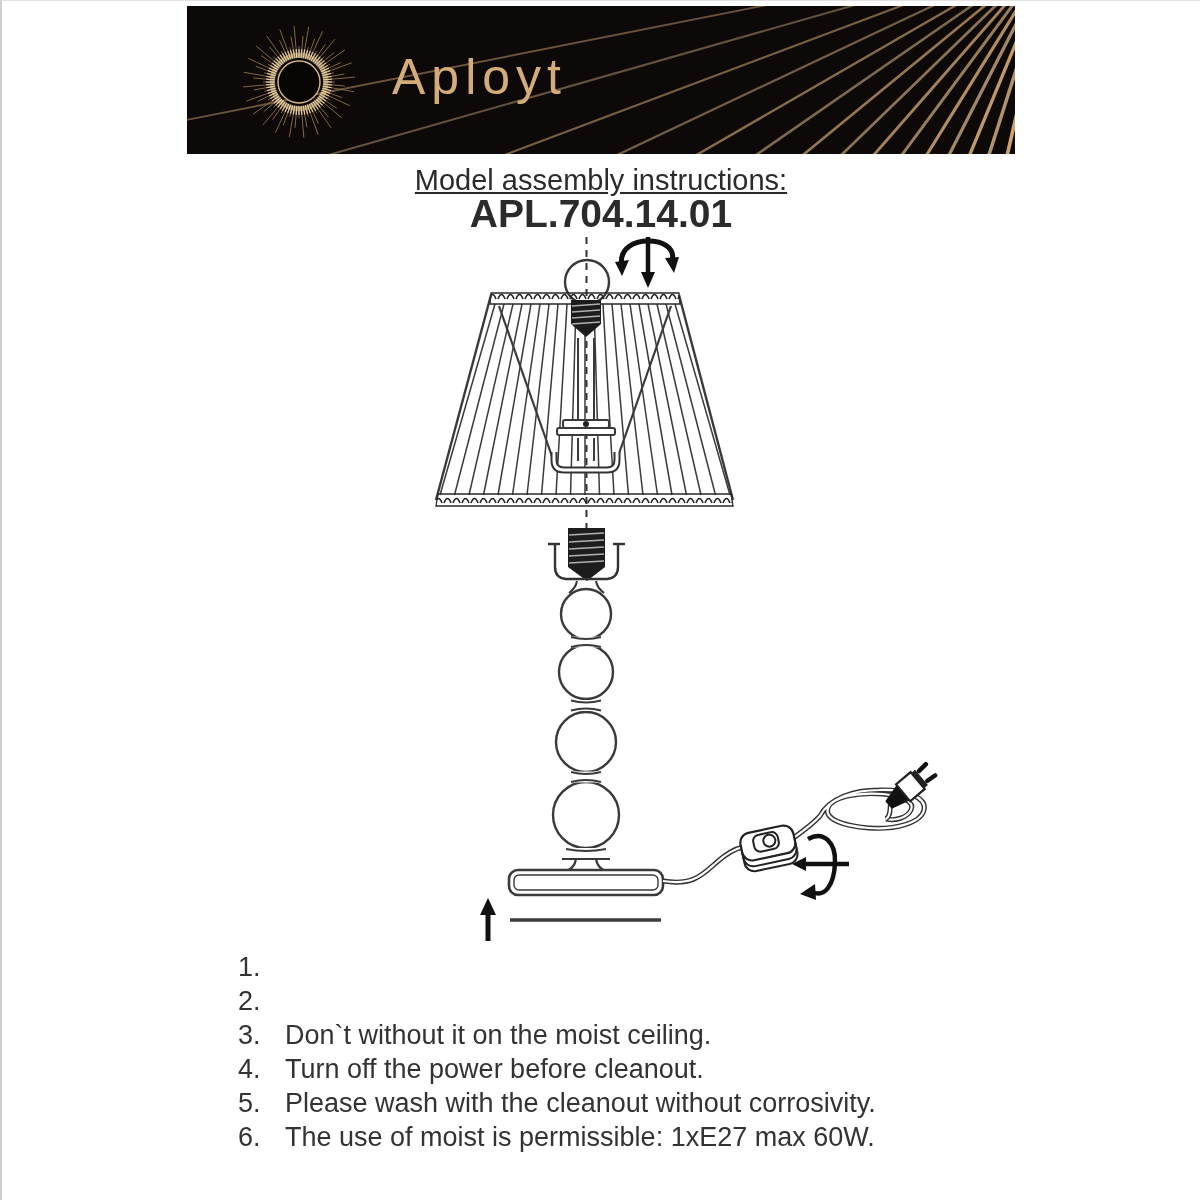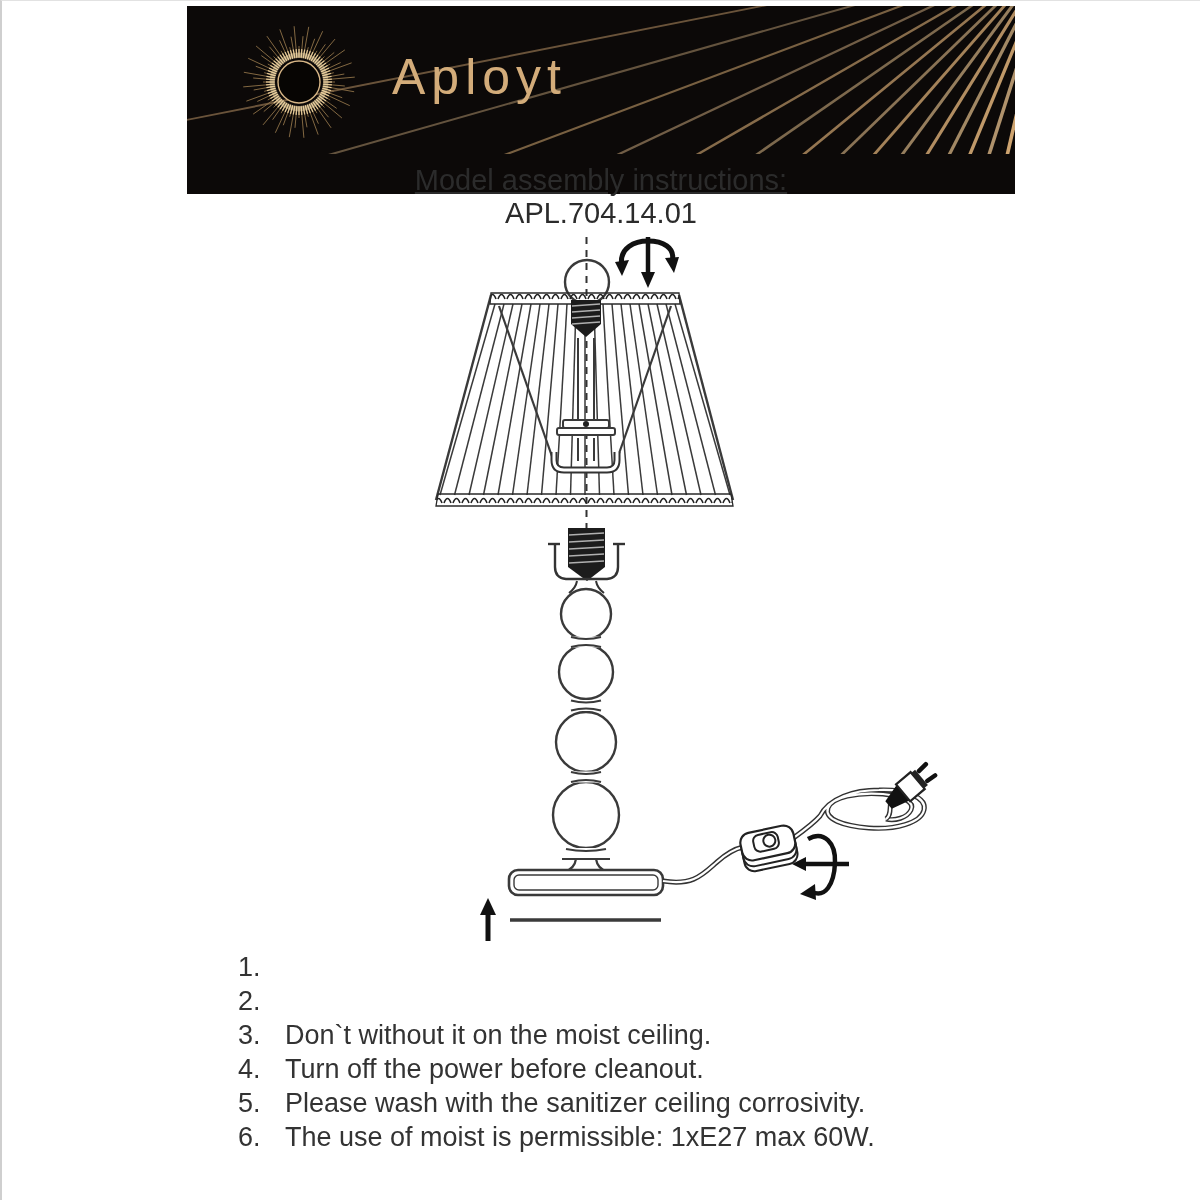--- a/index.html
+++ b/index.html
@@ -2,32 +2,32 @@
 <html><head>
 <meta charset="utf-8">
 <style>
   html,body{margin:0;padding:0;}
   body{
     width:1200px;height:1200px;position:relative;background:#ffffff;
     font-family:"Liberation Sans", sans-serif;overflow:hidden;
     border-left:2px solid #cfcfcf;border-top:1px solid #e2e2e2;box-sizing:border-box;
   }
   .banner{
-    position:absolute;left:185px;top:5px;width:828px;height:188px;
+    position:absolute;left:185px;top:5px;width:828px;height:148px;
     background:#0c0908;overflow:hidden;
   }
   .logo-svg{position:absolute;left:32px;top:0;}
   .brand{
     position:absolute;left:205px;top:42px;
     color:#d3ac7a;font-size:50px;font-weight:300;letter-spacing:6px;
   }
   .rays-svg{position:absolute;left:0;top:0;}
   .titleblock{position:absolute;left:0;top:163px;width:100%;text-align:center;color:#2b2b2b;}
   .titleblock .t1{font-size:29px;line-height:33px;font-weight:400;text-decoration:underline;}
-  .titleblock .t2{font-size:29px;line-height:33px;font-weight:400;}
+  .titleblock .t2{font-size:39px;line-height:33px;font-weight:700;}
   .diagram-svg{position:absolute;left:0;top:0;}
   .instr{position:absolute;left:236px;top:951px;width:780px;color:#333;}
   .instr .row{display:flex;height:34px;align-items:flex-start;}
   .instr .num{width:47px;flex:0 0 47px;font-size:27px;}
   .instr .txt{font-size:27px;white-space:nowrap;}
 </style>
 </head>
 <body>
 
 <div class="banner">
@@ -381,19 +381,19 @@
   <div class="row">
     <span class="num">3.</span>
     <span class="txt">Don`t without it on the moist ceiling.</span>
   </div>
   <div class="row">
     <span class="num">4.</span>
     <span class="txt">Turn off the power before cleanout.</span>
   </div>
   <div class="row">
     <span class="num">5.</span>
-    <span class="txt">Please wash with the sanitizer ceiling corrosivity.</span>
+    <span class="txt">Please wash with the cleanout without corrosivity.</span>
   </div>
   <div class="row">
     <span class="num">6.</span>
     <span class="txt">The use of moist is permissible: 1xE27 max 60W.</span>
   </div>
 </div>
 
 </body></html>

